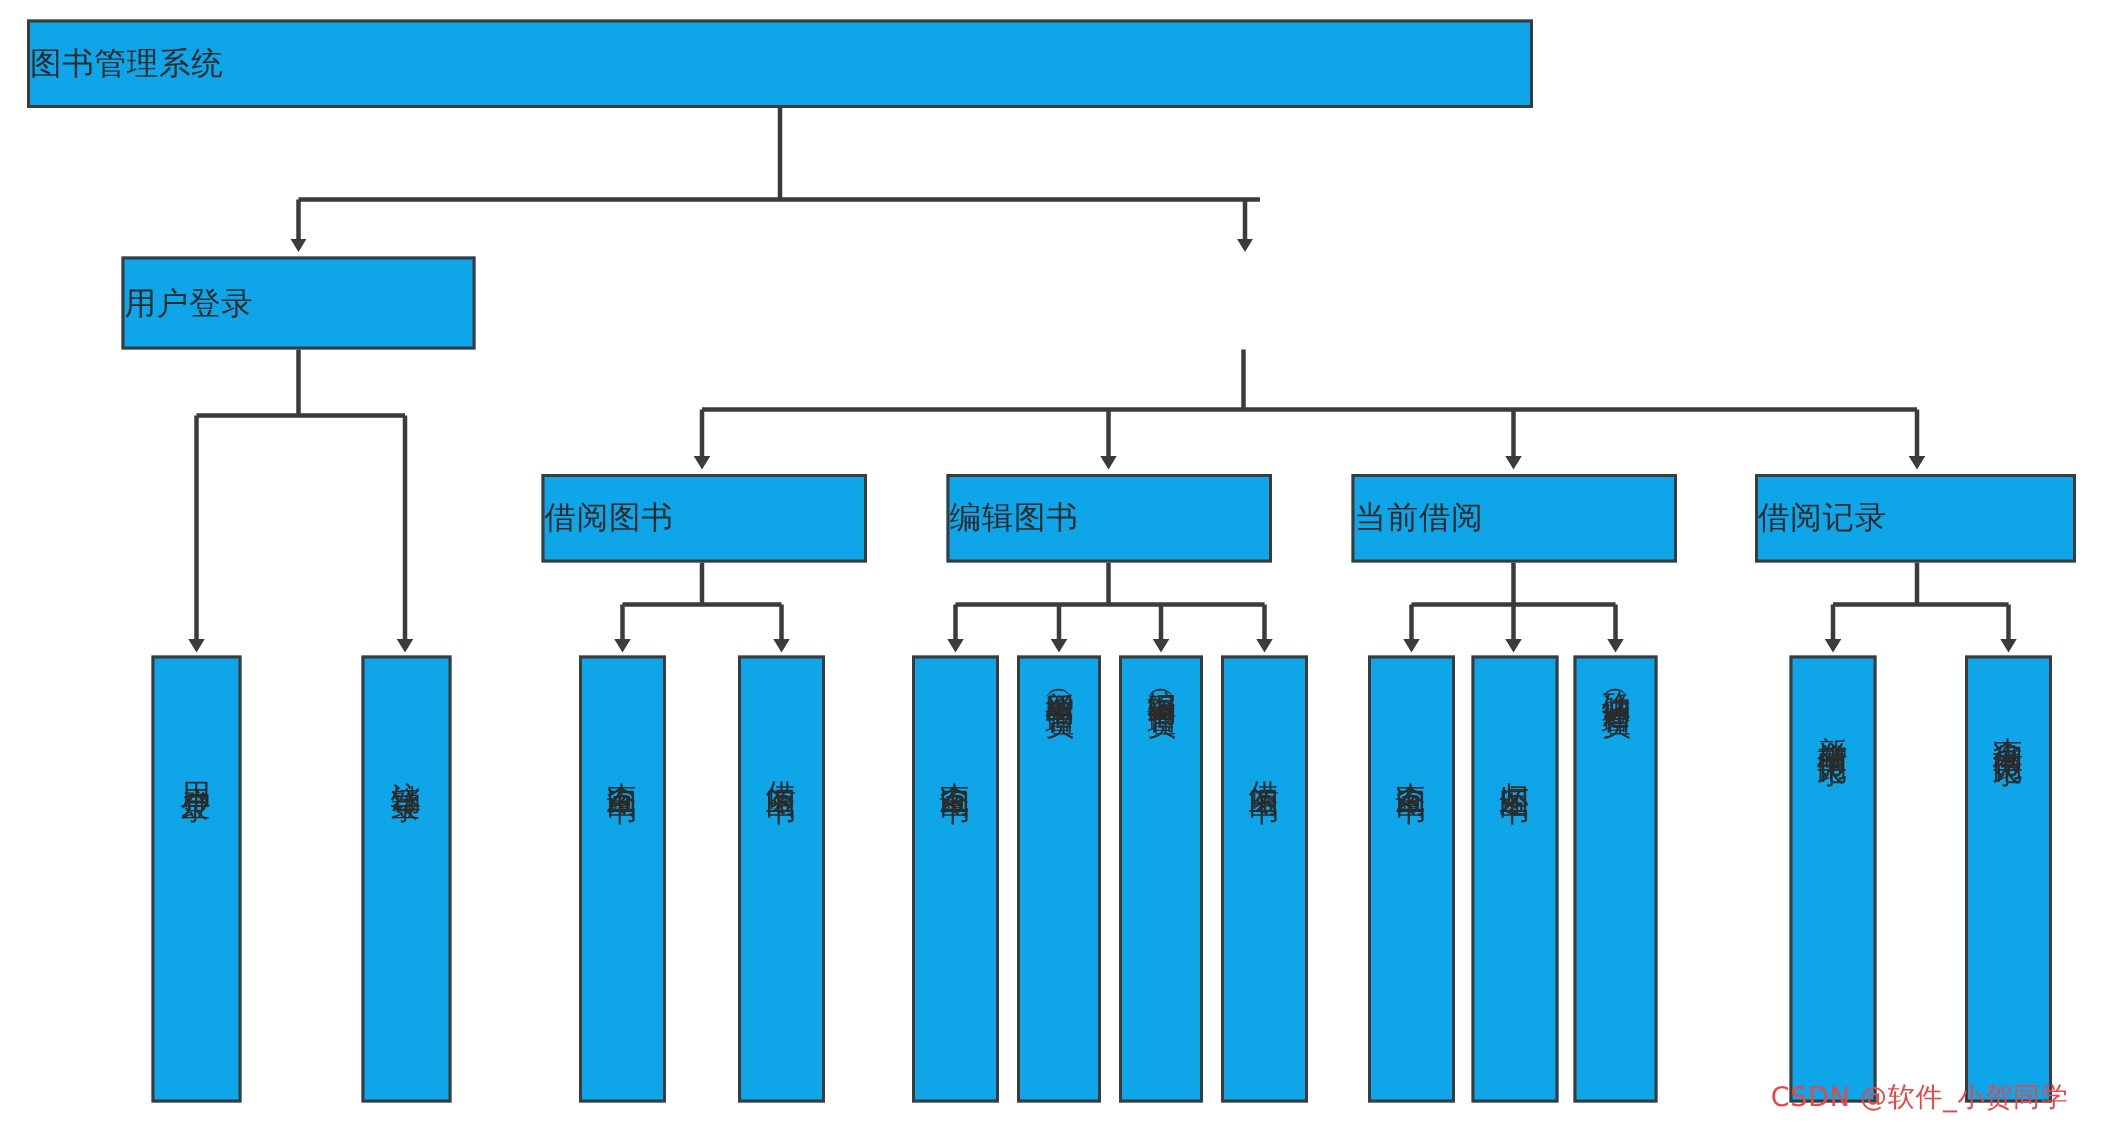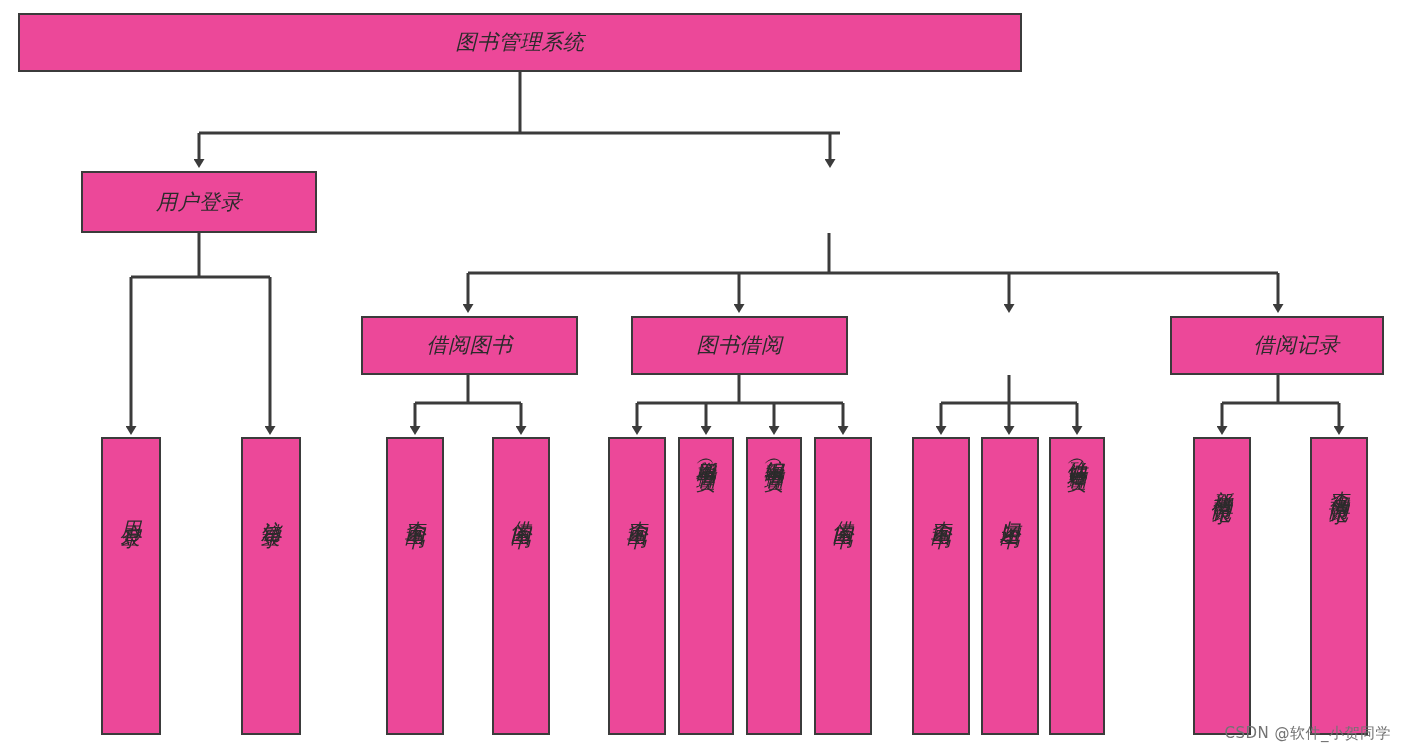--- a/index.html
+++ b/index.html
@@ -18,27 +18,25 @@
   #edges {
     position: absolute;
     left: 0; top: 0;
     width: 1405px;
     height: 747px;
     pointer-events: none;
   }
   .node {
     position: absolute;
     box-sizing: border-box;
-    background: #ec4899;
+    background: #0ea5e9;
     border: 2.5px solid #3b3b3b;
     display: flex;
     align-items: center;
-    justify-content: center;
     color: #2b2b2b;
-    font-style: italic;
   }
   .node .label {
     display: block;
     text-align: center;
     line-height: 1.28;
     letter-spacing: 0.5px;
   }
   .node.horiz .label {
     font-size: 21px;
     writing-mode: horizontal-tb;
@@ -60,24 +58,24 @@
     letter-spacing: 2px;
   }
   .node.vert.mid .label {
     margin-top: 60px;
   }
   .node.vert.mid2 .label {
     margin-top: 30px;
   }
   #watermark {
     position: absolute;
-    right: 14px;
+    right: 26px;
     bottom: 4px;
-    font-size: 15px;
-    color: #737373;
+    font-size: 18px;
+    color: #ef4444;
     white-space: nowrap;
     letter-spacing: 0.5px;
   }
 </style>
 </head>
 <body>
 
 <div id="canvas">
 
   <svg id="edges" viewBox="0 0 1405 747">
@@ -135,23 +133,26 @@
   </div>
 
   <div class="node horiz" style="left:81px; top:171px; width:236px; height:62px;">
     <span class="label">用户登录</span>
   </div>
 
   <div class="node horiz" style="left:361px; top:316px; width:217px; height:59px;">
     <span class="label">借阅图书</span>
   </div>
   <div class="node horiz" style="left:631px; top:316px; width:217px; height:59px;">
-    <span class="label">图书借阅</span>
-  </div>
-  <div class="node horiz" style="left:1170px; top:316px; width:214px; height:59px;padding-left:39px;">
+    <span class="label">编辑图书</span>
+  </div>
+  <div class="node horiz" style="left:901px; top:316px; width:217px; height:59px;">
+    <span class="label">当前借阅</span>
+  </div>
+  <div class="node horiz" style="left:1170px; top:316px; width:214px; height:59px;">
     <span class="label">借阅记录</span>
   </div>
 
   <div class="node vert mid" style="left:101px; top:437px; width:60px; height:298px;">
     <span class="label">用户登录</span>
   </div>
   <div class="node vert mid" style="left:241px; top:437px; width:60px; height:298px;">
     <span class="label">注销登录</span>
   </div>
 

